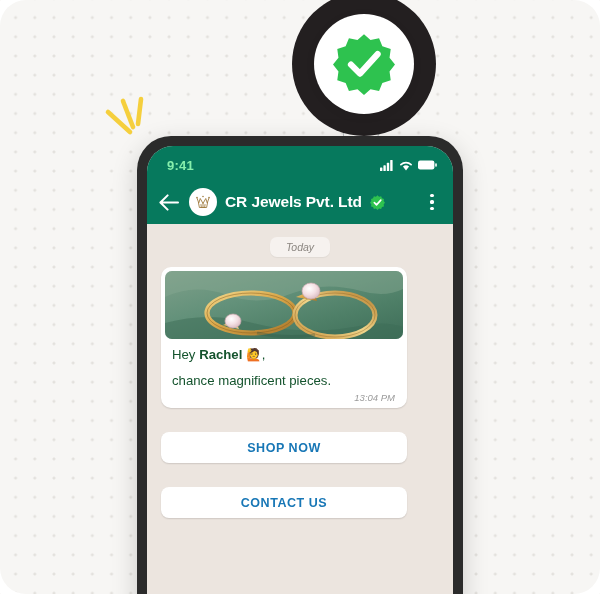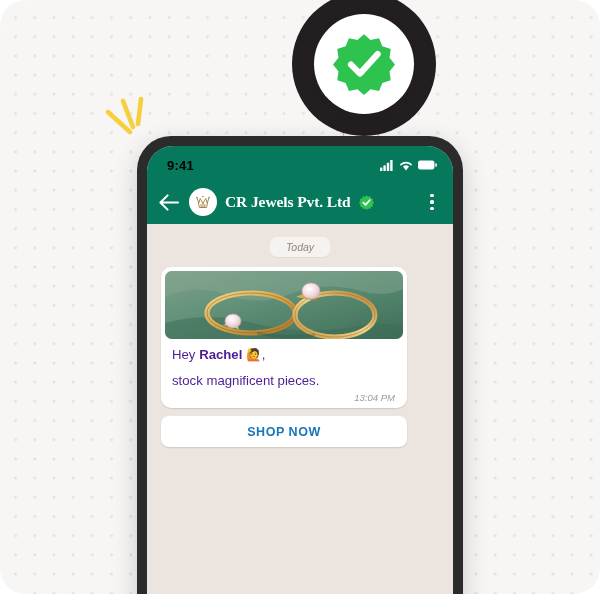--- a/index.html
+++ b/index.html
@@ -115,21 +115,21 @@
     background: #06795d;
     height: 34px;
     display: flex;
     align-items: center;
     justify-content: space-between;
     padding: 4px 16px 0 20px;
     box-sizing: border-box;
     flex: 0 0 auto;
   }
   .clock {
-    color: #000000;
+    color: #86efac;
     font-size: 13px;
     font-weight: bold;
     letter-spacing: .2px;
   }
   .status-icons {
     display: flex;
     align-items: center;
     gap: 5px;
   }
   .status-icons svg { display: block; }
@@ -158,21 +158,20 @@
     flex: 0 0 auto;
     overflow: hidden;
   }
   .avatar svg { width: 20px; height: 20px; display: block; }
   .contact-name {
     color: #ffffff;
     font-size: 15.5px;
     font-weight: bold;
     white-space: nowrap;
     letter-spacing: -.1px;
-    font-family: Liberation Serif, serif;
   }
   .verified-small {
     width: 15px; height: 15px;
     flex: 0 0 auto;
     display: flex; align-items: center; justify-content: center;
   }
   .verified-small svg { width: 15px; height: 15px; display: block; }
   .header-spacer { flex: 1 1 auto; }
   .kebab {
     width: 18px; height: 22px;
@@ -225,41 +224,41 @@
     width: 238px;
     height: 68px;
     border-radius: 7px;
     display: block;
     overflow: hidden;
     position: relative;
   }
   .bubble-img svg { display:block; width: 238px; height: 68px; }
   .bubble-text {
     padding: 7px 7px 2px 7px;
-    color: #4c1d95;
+    color: #14532d;
     font-size: 13.2px;
     line-height: 17.5px;
   }
   .bubble-text .bold { font-weight: bold; }
   .bubble-text p { margin: 0; }
   .line-gap { height: 7px; }
   .emoji { font-size: 12.5px; }
   .timestamp {
     text-align: right;
     color: #9a9a9a;
     font-size: 9.5px;
     font-style: italic;
     padding: 1px 8px 5px 0;
   }
 
   .cta {
     width: 246px;
     background: #ffffff;
     border-radius: 8px;
-    margin-top: 8px;
+    margin-top: 24px;
     height: 31px;
     display: flex;
     align-items: center;
     justify-content: center;
     box-shadow: 0 1px 1.5px rgba(0,0,0,0.13);
     color: #1877b6;
     font-size: 12.5px;
     font-weight: bold;
     letter-spacing: .55px;
   }
@@ -392,24 +391,25 @@
               <path d="M131 26 L148 19 L152 30 Z" fill="url(#gold)"></path>
               <ellipse cx="146" cy="20" rx="9" ry="8" fill="url(#dia)"></ellipse>
               <ellipse cx="146" cy="20" rx="9" ry="8" fill="none" stroke="#c9a7ad" stroke-width="0.7"></ellipse>
               <path d="M92 62 Q120 68 150 64" fill="none" stroke="#2f5947" stroke-width="3" opacity="0.35"></path>
             </svg>
           </div>
 
           <div class="bubble-text">
             <p><span>Hey </span><span class="bold">Rachel</span> <span class="emoji">🙋</span><span>,</span></p>
             <div class="line-gap"></div>
-            <p>stock magnificent pieces.</p>
+            <p>chance magnificent pieces.</p>
           </div>
           <div class="timestamp">13:04 PM</div>
         </div>
 
         <div class="cta">SHOP NOW</div>
+        <div class="cta">CONTACT US</div>
 
       </div>
     </div>
   </div>
 
 </div>
 
 </body></html>

